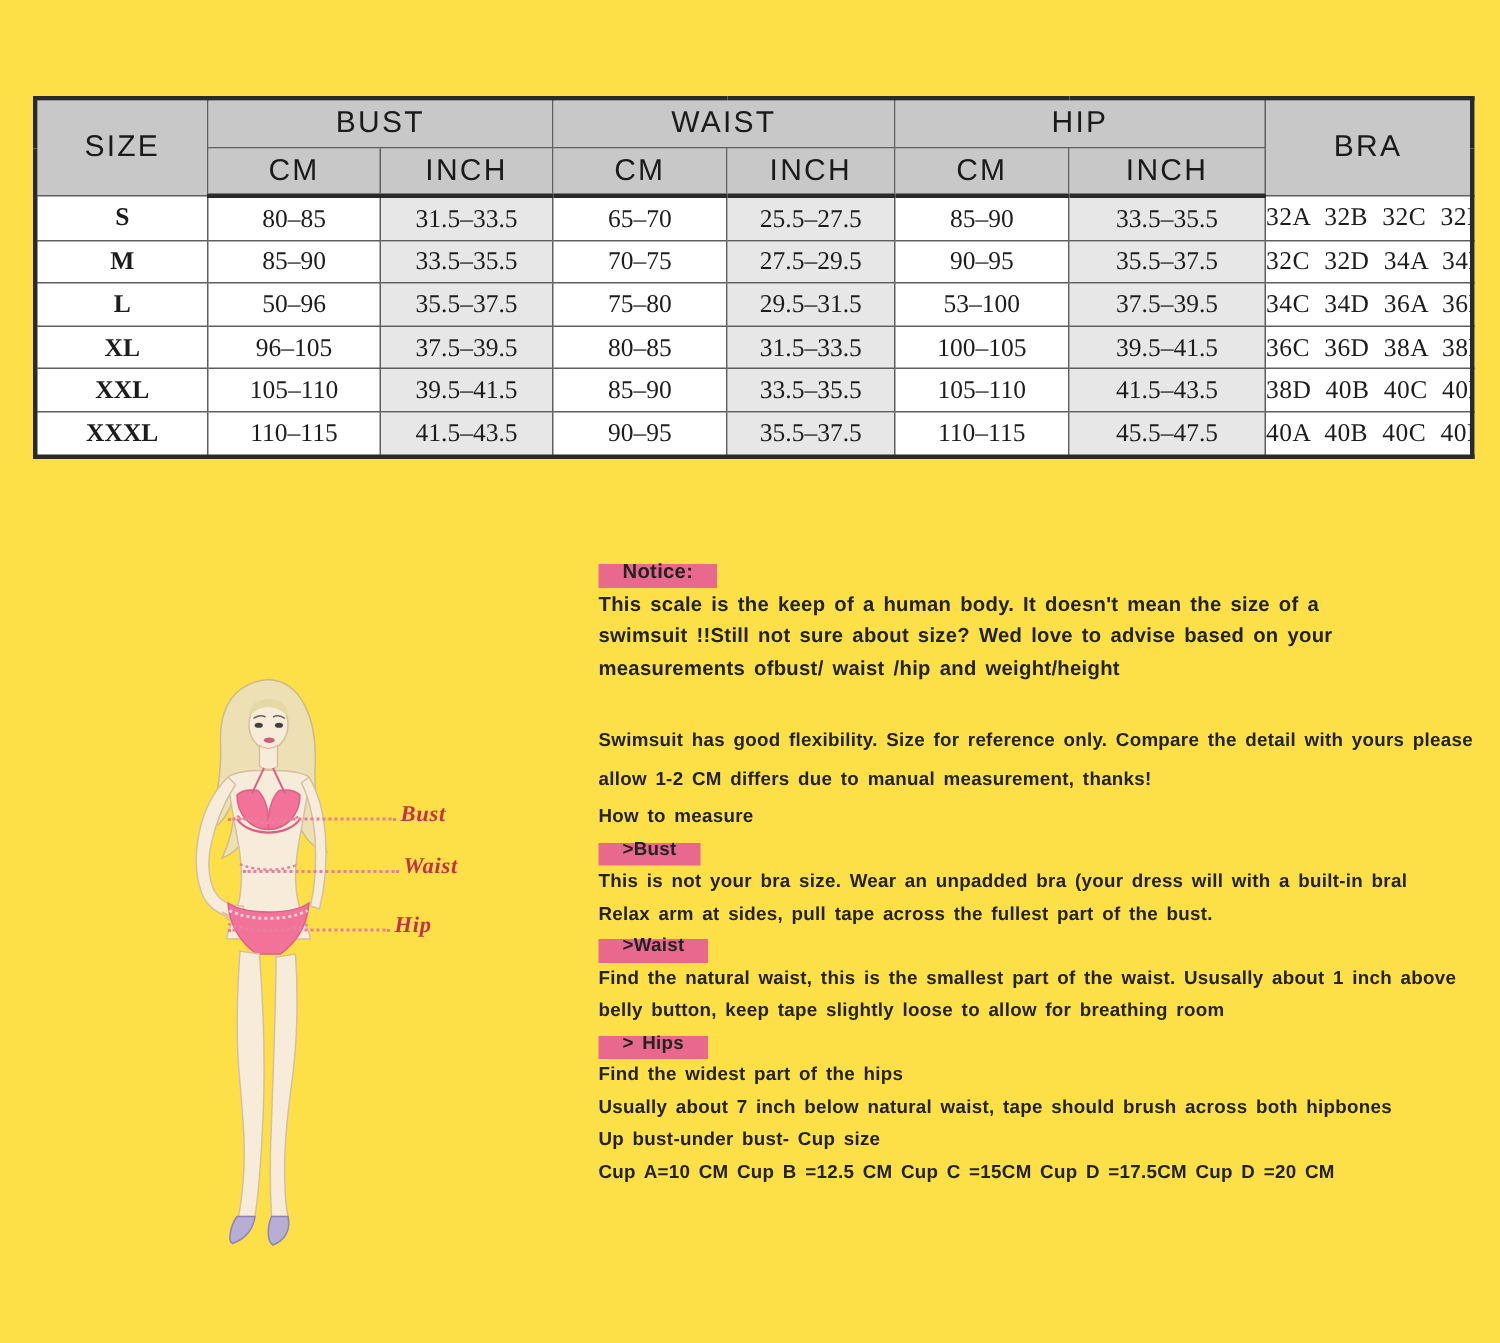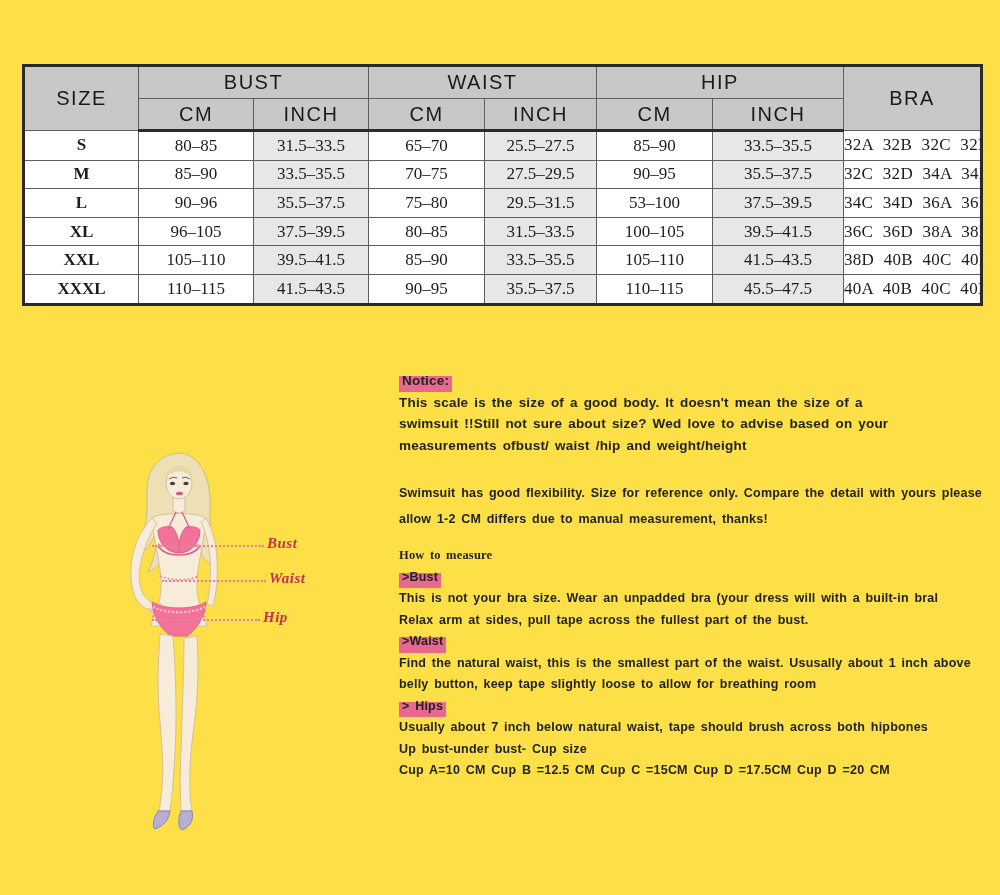--- a/index.html
+++ b/index.html
@@ -34,24 +34,24 @@
   .lbl-bust{left:267px;top:535px;}
   .lbl-waist{left:269px;top:570px;}
   .lbl-hip{left:263px;top:609px;}
 
   
   .notice{position:absolute;left:399px;top:370px;width:585px;color:#232323;}
   .n-big{font:bold 13.5px/21.5px "Liberation Sans",sans-serif;letter-spacing:0.2px;word-spacing:2px;}
   .n-sm{font:bold 12.5px/21.5px "Liberation Sans",sans-serif;letter-spacing:0.2px;word-spacing:2px;}
   .n-flex{font:bold 12.5px/26px "Liberation Sans",sans-serif;letter-spacing:0.2px;word-spacing:2px;}
   .mt-flex{margin-top:24px;}
-  .mt-htm{margin-top:13px;font-family:Liberation Serif, serif;}
+  .mt-htm{margin-top:2px;}
   .mt-cup{margin-top:26px;}
   .hl{background:linear-gradient(180deg, rgba(0,0,0,0) 28%, #e9688e 28%);
-      padding:0 3px;display:inline-block;}
+      padding:0 16px;display:inline-block;}
 </style>
 </head>
 <body>
 
 <div class="page">
 
   <table class="size-chart">
     <colgroup>
       <col style="width:115px">
         <col style="width:115px">
@@ -95,21 +95,21 @@
         <td>85–90</td>
         <td class="c-inch">33.5–35.5</td>
         <td>70–75</td>
         <td class="c-inch">27.5–29.5</td>
         <td>90–95</td>
         <td class="c-inch">35.5–37.5</td>
         <td class="c-bra">32C 32D 34A 34B</td>
       </tr>
       <tr>
         <td class="c-size">L</td>
-        <td>90–96</td>
+        <td>50–96</td>
         <td class="c-inch">35.5–37.5</td>
         <td>75–80</td>
         <td class="c-inch">29.5–31.5</td>
         <td>53–100</td>
         <td class="c-inch">37.5–39.5</td>
         <td class="c-bra">34C 34D 36A 36B</td>
       </tr>
       <tr>
         <td class="c-size">XL</td>
         <td>96–105</td>
@@ -188,34 +188,35 @@
 
   <div class="leader leader-bust"></div>
   <div class="leader leader-waist"></div>
   <div class="leader leader-hip"></div>
   <span class="fig-label lbl-bust">Bust</span>
   <span class="fig-label lbl-waist">Waist</span>
   <span class="fig-label lbl-hip">Hip</span>
 
   <div class="notice">
     <div class="n-big"><span class="hl">Notice:</span></div>
-    <div class="n-big">This scale is the size of a good body. It doesn't mean the size of a</div>
+    <div class="n-big">This scale is the keep of a human body. It doesn't mean the size of a</div>
     <div class="n-big">swimsuit !!Still not sure about size? Wed love to advise based on your</div>
     <div class="n-big">measurements ofbust/ waist /hip and weight/height</div>
 
     <div class="n-flex mt-flex">Swimsuit has good flexibility. Size for reference only. Compare the detail with yours please</div>
     <div class="n-flex">allow 1-2 CM differs due to manual measurement, thanks!</div>
 
     <div class="n-sm mt-htm">How to measure</div>
     <div class="n-sm"><span class="hl">&gt;Bust</span></div>
     <div class="n-sm">This is not your bra size. Wear an unpadded bra (your dress will with a built-in bral</div>
     <div class="n-sm">Relax arm at sides, pull tape across the fullest part of the bust.</div>
     <div class="n-sm"><span class="hl">&gt;Waist</span></div>
     <div class="n-sm">Find the natural waist, this is the smallest part of the waist. Ususally about 1 inch above</div>
     <div class="n-sm">belly button, keep tape slightly loose to allow for breathing room</div>
     <div class="n-sm"><span class="hl">&gt; Hips</span></div>
+    <div class="n-sm">Find the widest part of the hips</div>
     <div class="n-sm">Usually about 7 inch below natural waist, tape should brush across both hipbones</div>
 
     <div class="n-sm">Up bust-under bust- Cup size</div>
     <div class="n-sm">Cup A=10 CM Cup B =12.5 CM Cup C =15CM Cup D =17.5CM Cup D =20 CM</div>
   </div>
 
 </div>
 
 </body></html>

